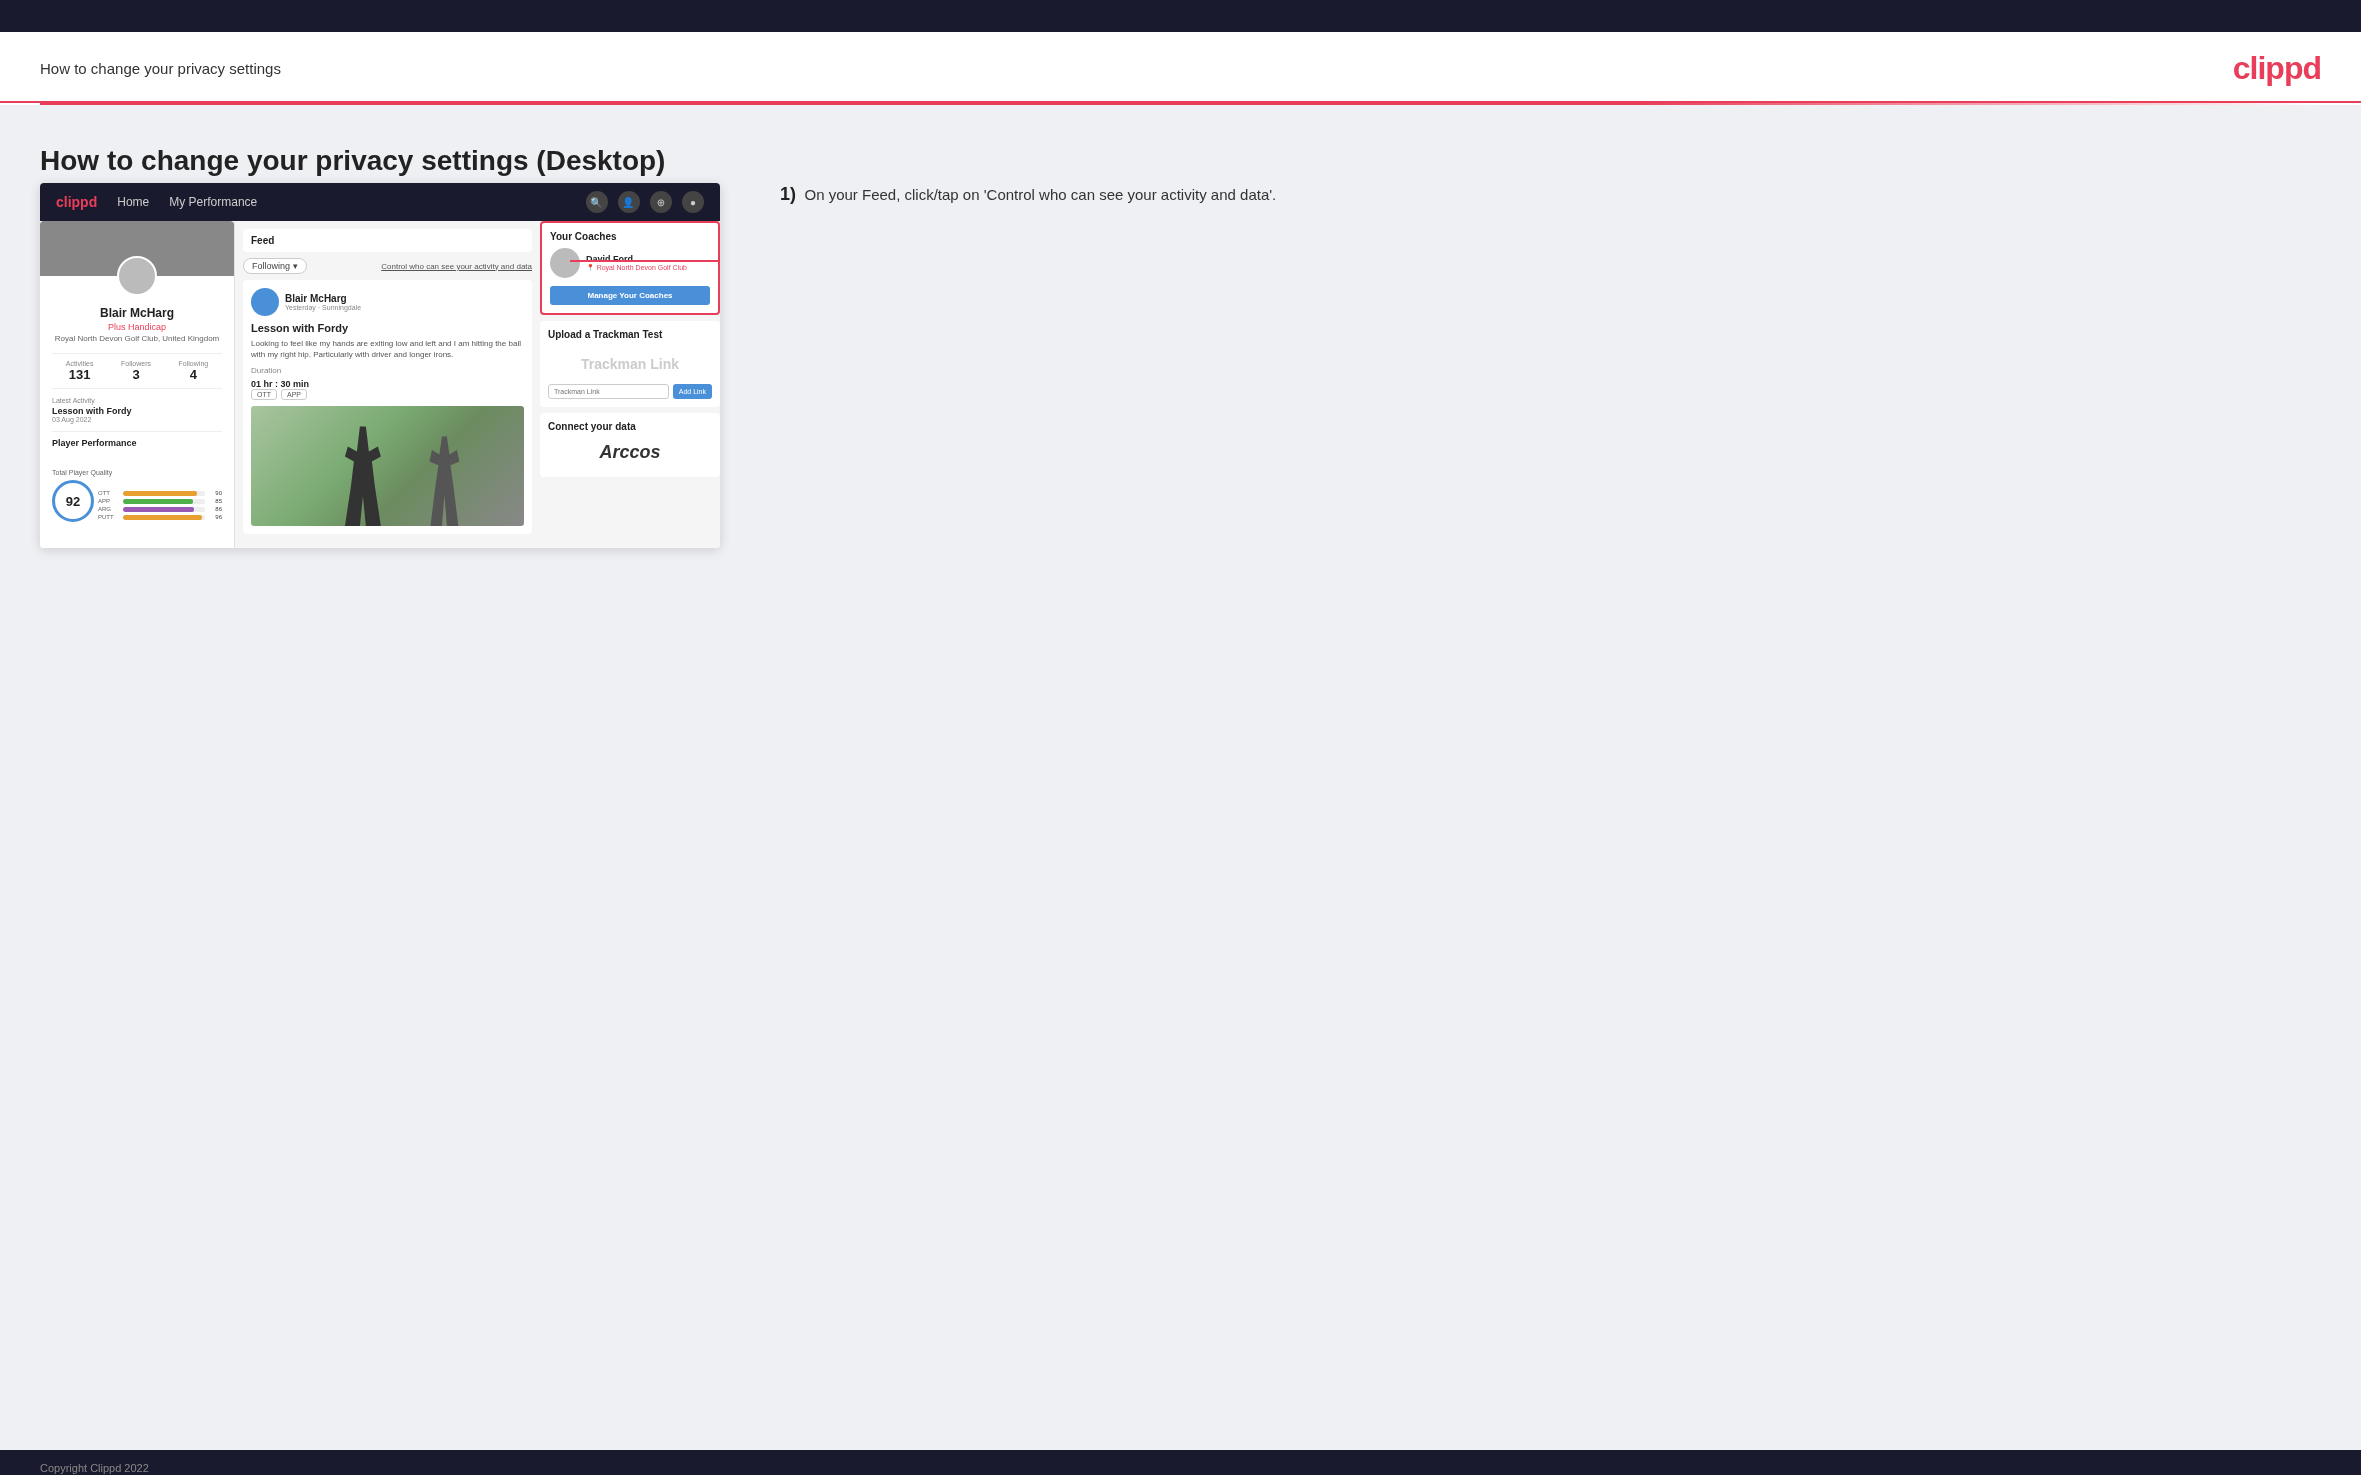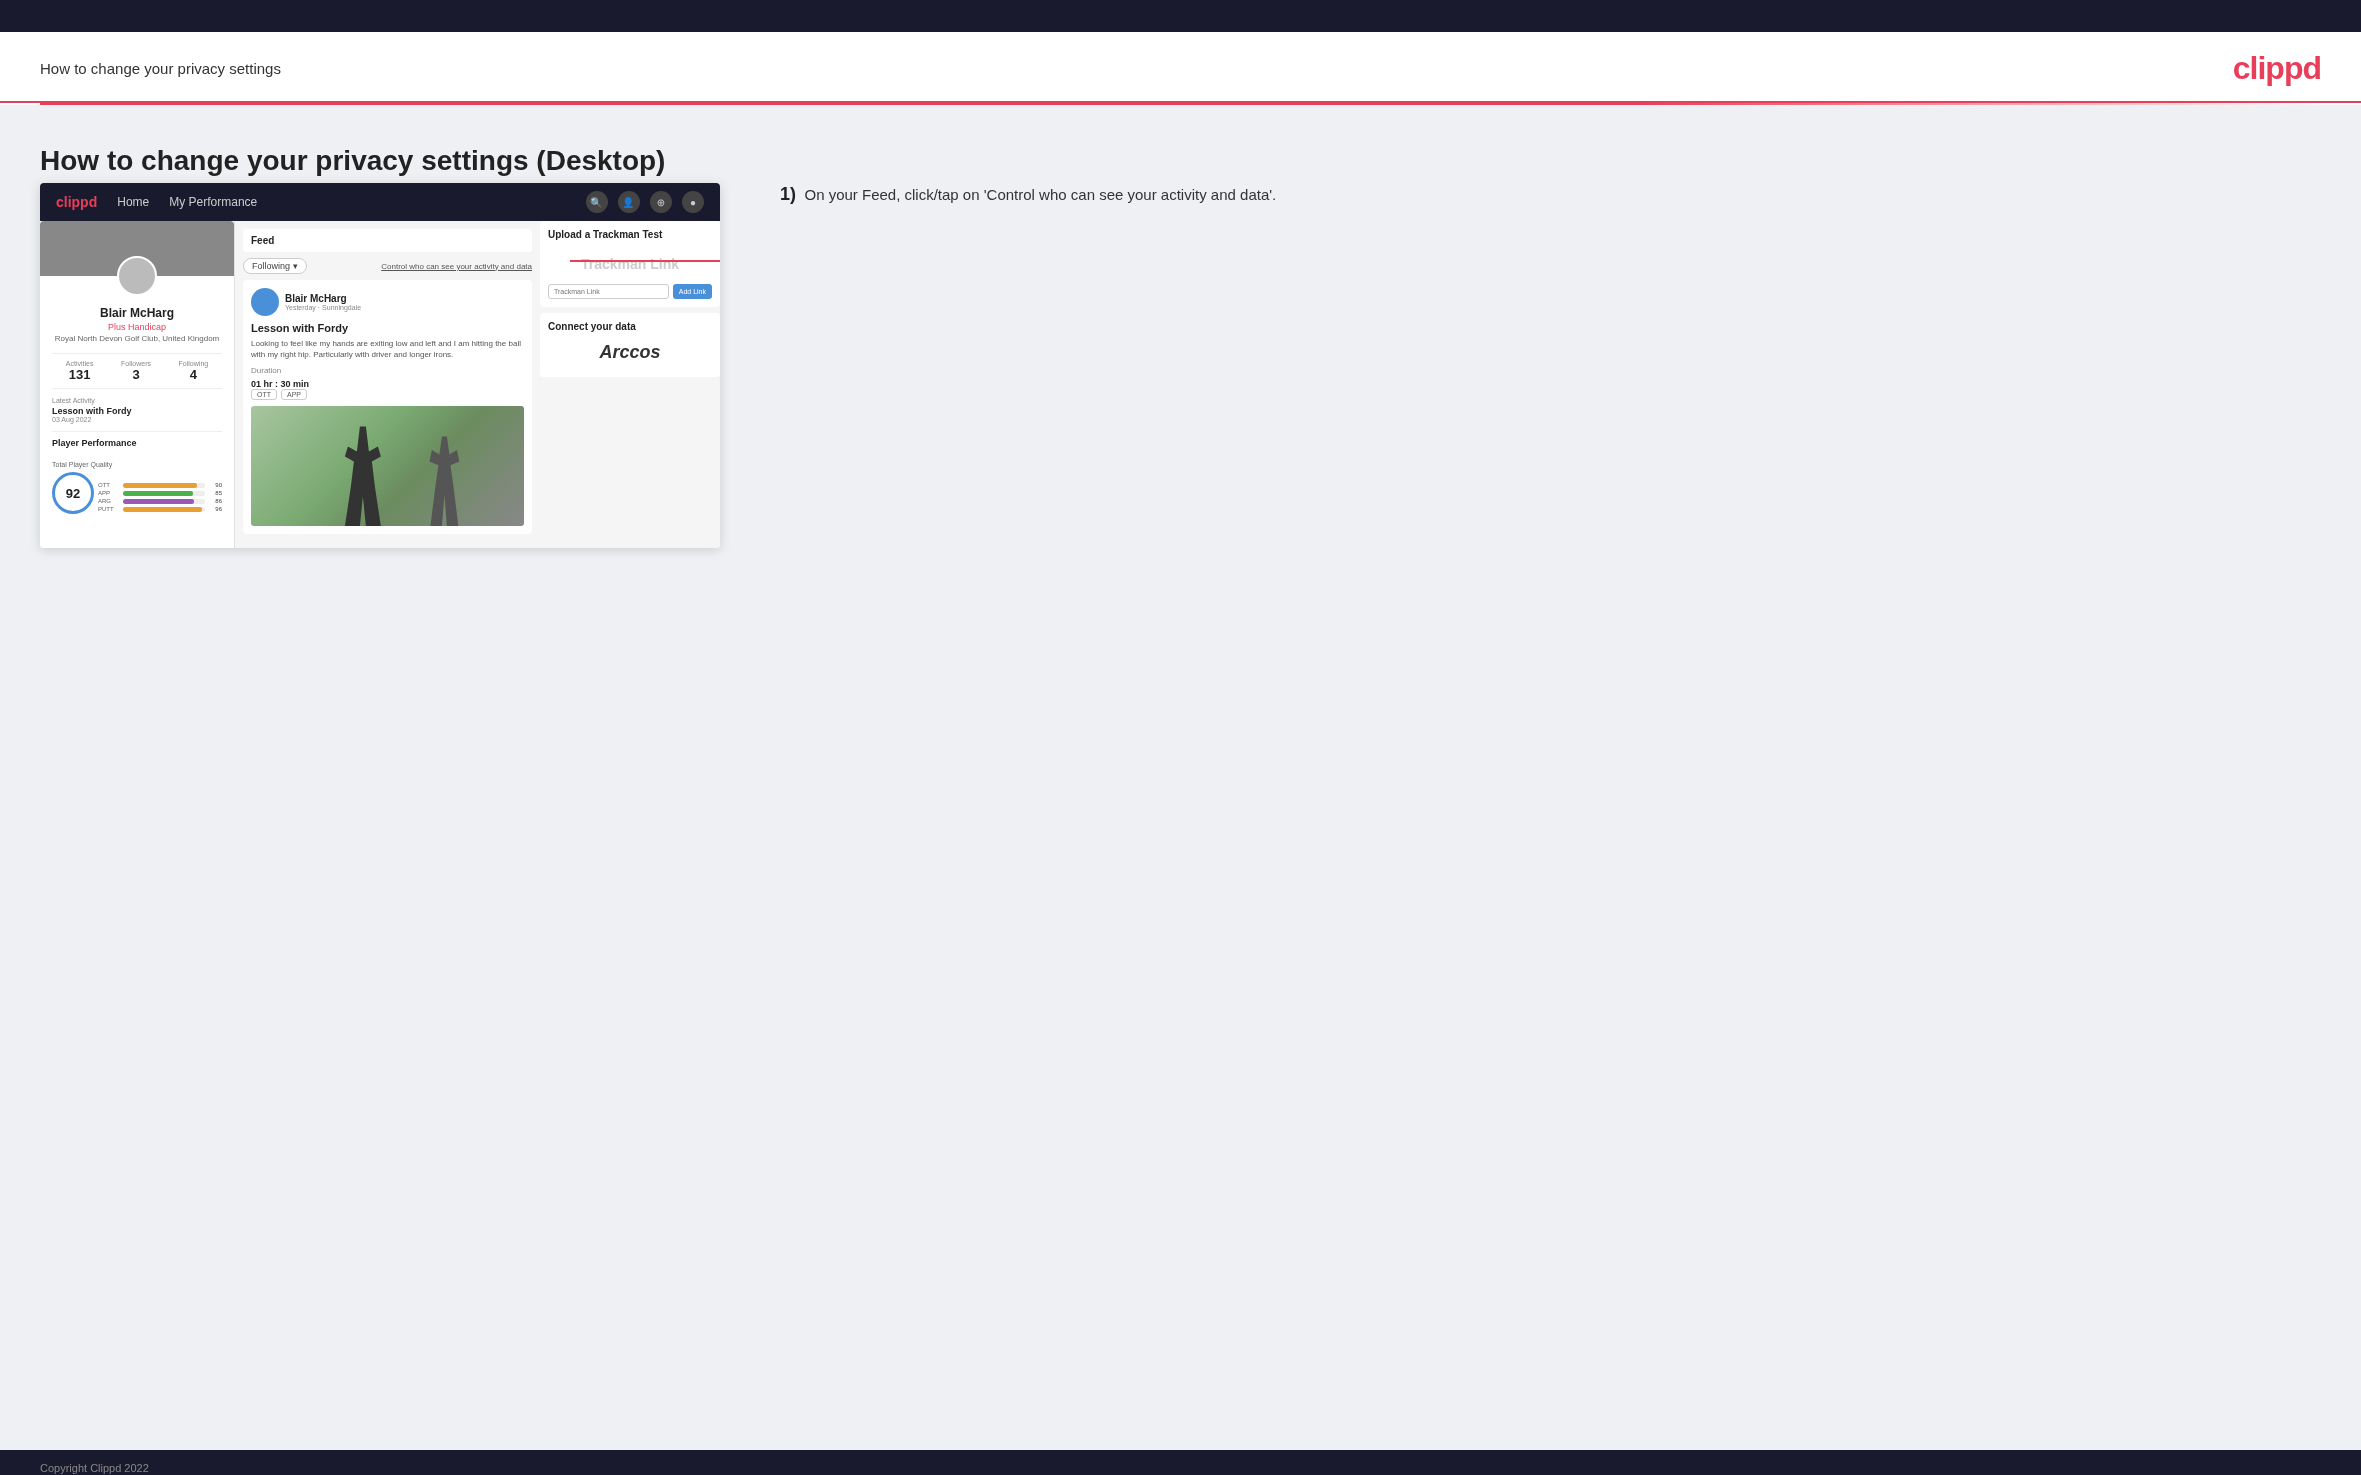--- a/index.html
+++ b/index.html
@@ -177,21 +177,21 @@
       font-size: 7px;
       color: #888;
       margin-bottom: 8px;
     }
     .player-perf-title {
       font-size: 9px;
       font-weight: bold;
       color: #222;
       border-top: 1px solid #eee;
       padding-top: 6px;
-      margin-bottom: 13px;
+      margin-bottom: 21px;
     }
     .quality-label {
       font-size: 7px;
       color: #666;
       margin-bottom: 4px;
     }
     .quality-row {
       display: flex;
       align-items: flex-end;
       gap: 4px;
@@ -617,20 +617,34 @@
             </div>
             <div class="feed-image">
               <div class="golfer-silhouette"></div>
               <div class="golfer2-silhouette"></div>
             </div>
           </div>
         </div>
 
         <div class="right-panel">
 
+          <div class="widget-card" style="border: 2px solid #e83e5a; position:relative;">
+            <div class="widget-title">Your Coaches</div>
+            <div class="coach-row">
+              <div class="coach-avatar"></div>
+              <div>
+                <div class="coach-name">David Ford</div>
+                <div class="coach-club">
+                  <span>📍</span>
+                  <span>Royal North Devon Golf Club</span>
+                </div>
+              </div>
+            </div>
+            <button class="manage-coaches-btn">Manage Your Coaches</button>
+          </div>
 
           <div class="widget-card">
             <div class="widget-title">Upload a Trackman Test</div>
             <div class="trackman-placeholder">Trackman Link</div>
             <div class="trackman-input-row">
               <input class="trackman-input" type="text" placeholder="Trackman Link" style="">
               <button class="add-link-btn">Add Link</button>
             </div>
           </div>
 

